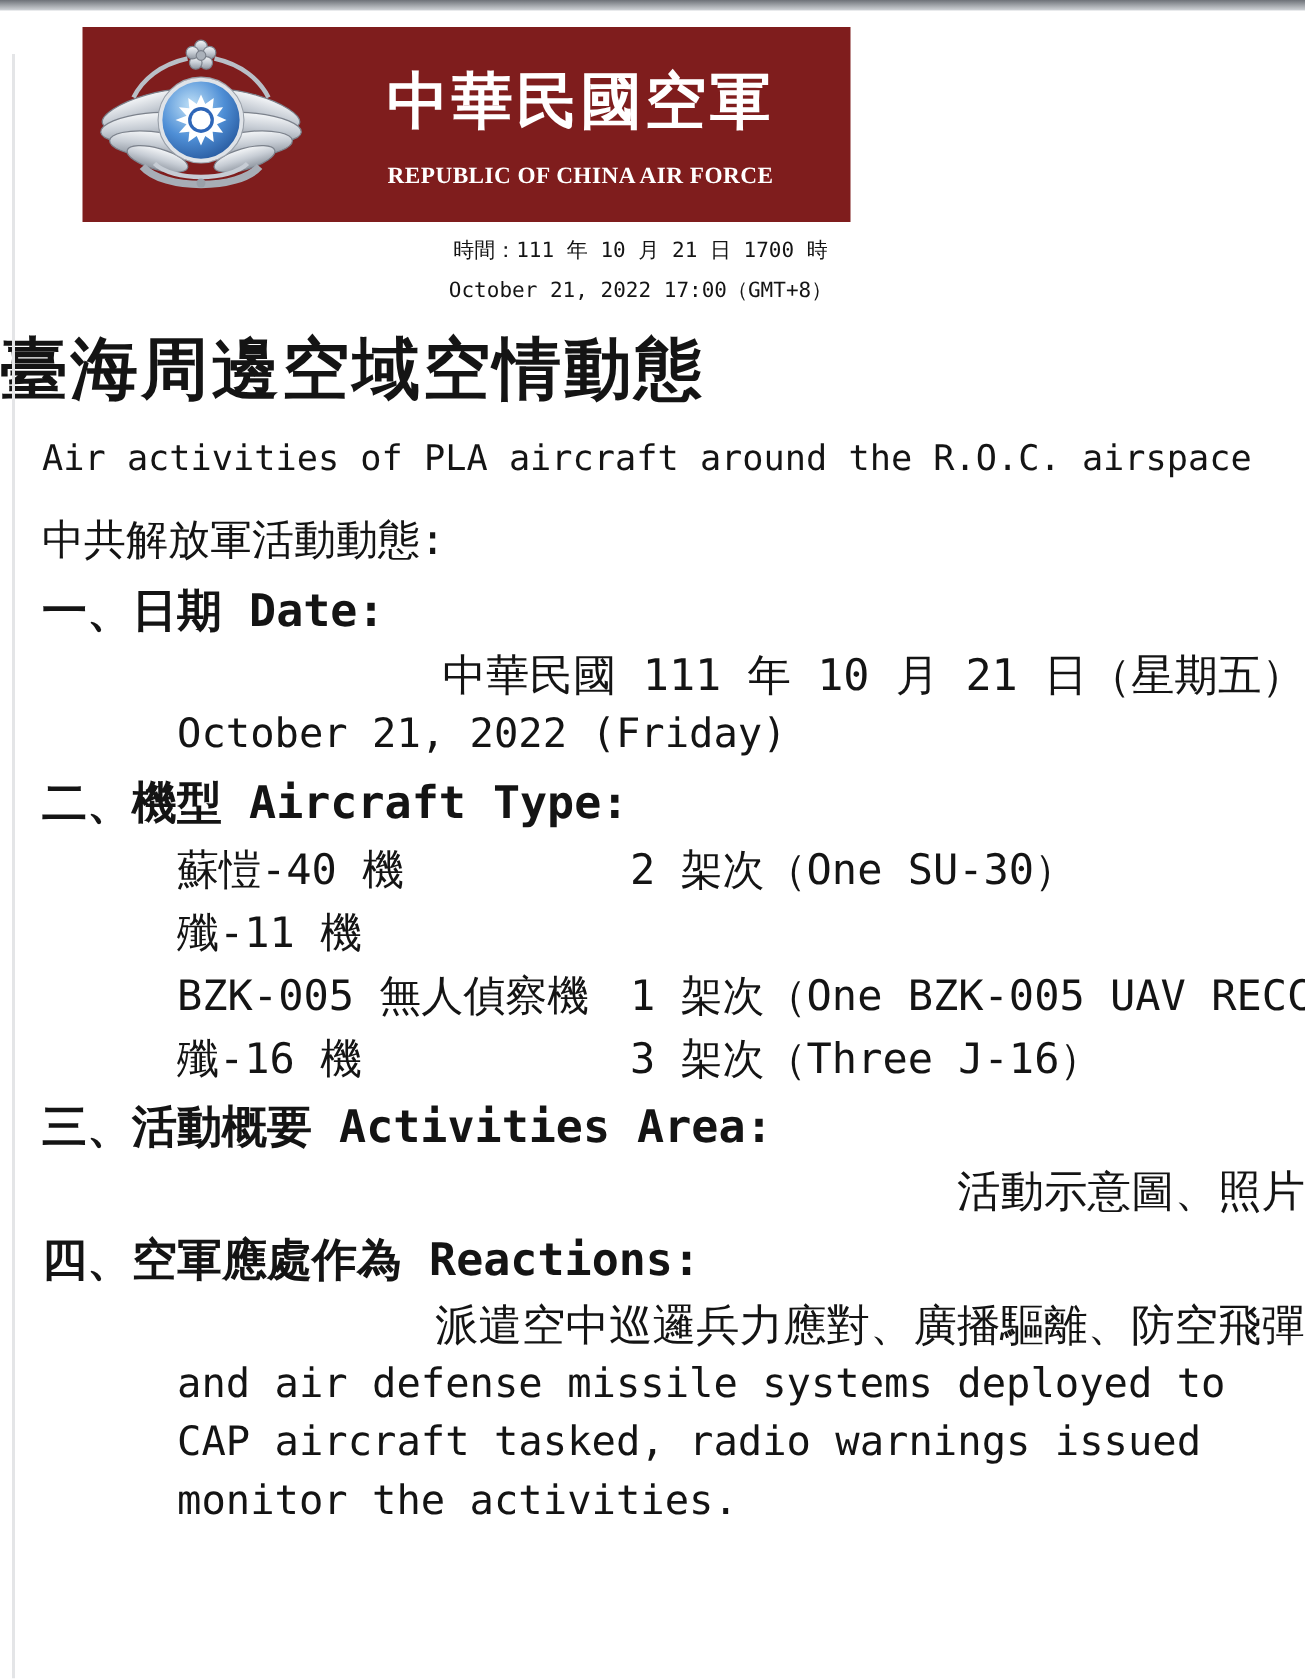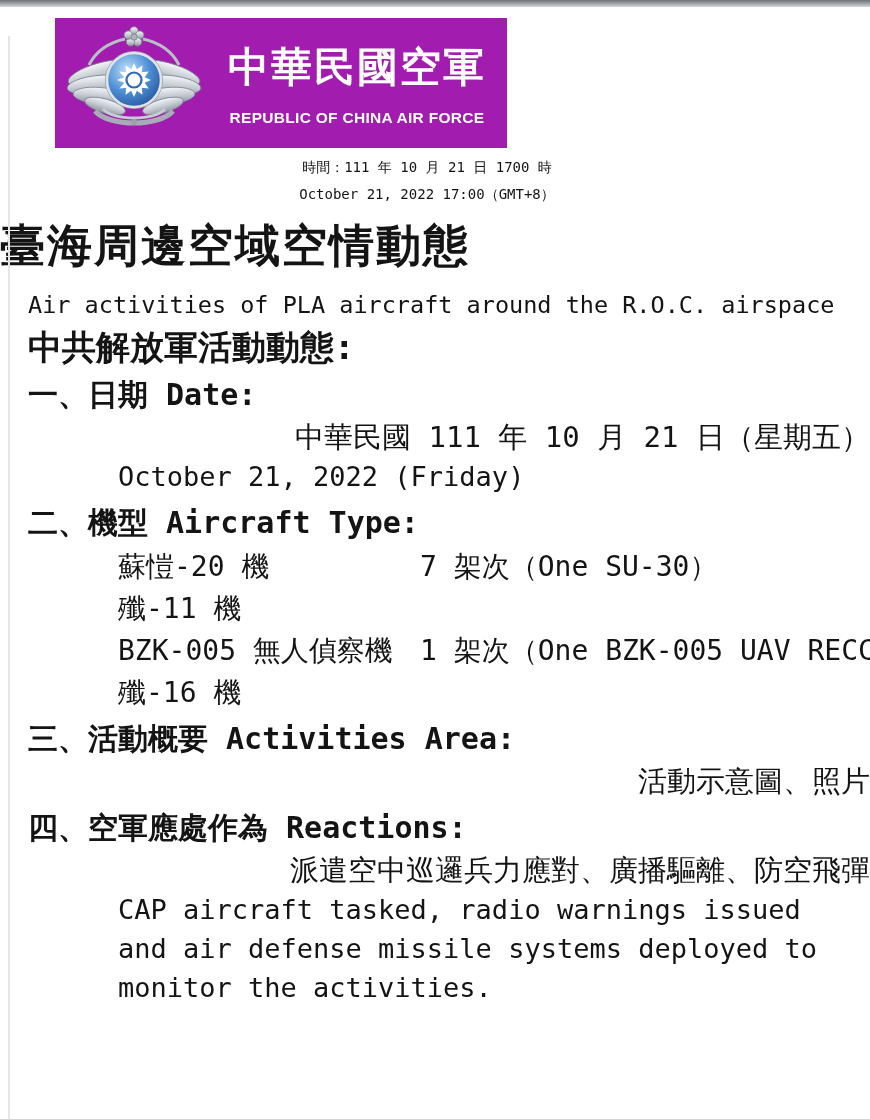--- a/index.html
+++ b/index.html
@@ -8,38 +8,38 @@
     width:870px; height:1119px; position:relative; overflow:hidden;
     font-family:"DejaVu Sans Mono","Liberation Mono",monospace;
     color:#141414;
   }
   .top-edge { position:absolute; top:0; left:0; right:0; height:7px;
     background:linear-gradient(#6e7278,#d2d5d9); }
   .left-edge { position:absolute; top:36px; left:8px; bottom:0; width:2px;
     background:#e4e5e7; }
 
   .banner {
-    margin:18px 0 0 55px; width:452px; height:130px;
-    background:#a21caf; display:flex; align-items:center; padding:0 2px;
+    margin:18px 0 0 55px; width:512px; height:130px;
+    background:#7f1d1d; display:flex; align-items:center; padding:0 2px;
   }
   .emblem { width:150px; height:120px; flex:none; margin-left:2px; }
   .banner-text { display:flex; flex-direction:column; align-items:center; flex:1; }
   .banner-zh { font-family:"Liberation Sans",sans-serif; font-weight:bold;
     color:#ffffff; font-size:41px; letter-spacing:2px; white-space:nowrap; }
-  .banner-en { font-family:Liberation Sans, sans-serif; font-weight:bold;
+  .banner-en { font-family:Liberation Serif, serif; font-weight:bold;
     color:#ffffff; font-size:15.5px; letter-spacing:0.3px; margin-top:14px; white-space:nowrap; }
 
   .timestamp { margin-top:6px; margin-right:16px; text-align:center;
     font-size:14px; line-height:27px; }
 
   .doc-title { margin-top:8px; text-align:left; font-size:45px;
     font-weight:bold; letter-spacing:2px; }
 
   .sub-en { margin:14px 0 0 28px; font-size:23.5px; line-height:31px; white-space:nowrap; }
-  .sub-zh { margin:6px 0 0 28px; font-size:34px; line-height:40px;font-weight:bold; }
+  .sub-zh { margin:19px 0 0 28px; font-size:28px; line-height:40px; }
 
   h2.sec { margin:8px 0 0 28px; font-size:30px; line-height:40px; font-weight:bold; }
   .line-zh { margin:3px 0 0 118px; font-size:29px; line-height:38px;text-align:right; }
   .line-en { margin:3px 0 0 118px; font-size:27px; line-height:36px; white-space:nowrap; }
 
   .row { margin:5px 0 0 118px; font-size:28px; line-height:37px; display:flex; }
   .col-type { width:302px; flex:none; }
   .col-count { flex:none; white-space:nowrap; }
 </style>
 </head>
@@ -114,39 +114,40 @@
 
 <section>
   <h2 class="sec">一、日期 Date:</h2>
   <p class="line-zh">中華民國 111 年 10 月 21 日（星期五）</p>
   <p class="line-en">October 21, 2022 (Friday)</p>
 </section>
 
 <section>
   <h2 class="sec">二、機型 Aircraft Type:</h2>
   <div class="row">
-    <span class="col-type">蘇愷-20 機</span>
-    <span class="col-count">7 架次（One SU-30）</span>
+    <span class="col-type">蘇愷-40 機</span>
+    <span class="col-count">2 架次（One SU-30）</span>
   </div>
   <div class="row">
     <span class="col-type">殲-11 機</span>
   </div>
   <div class="row">
     <span class="col-type">BZK-005 無人偵察機</span>
     <span class="col-count">1 架次（One BZK-005 UAV RECCE）</span>
   </div>
   <div class="row">
     <span class="col-type">殲-16 機</span>
+    <span class="col-count">3 架次（Three J-16）</span>
   </div>
 </section>
 
 <section>
   <h2 class="sec">三、活動概要 Activities Area:</h2>
   <p class="line-zh">活動示意圖、照片</p>
 </section>
 
 <section>
   <h2 class="sec">四、空軍應處作為 Reactions:</h2>
   <p class="line-zh">派遣空中巡邏兵力應對、廣播驅離、防空飛彈</p>
+  <p class="line-en">and air defense missile systems deployed to</p>
   <p class="line-en">CAP aircraft tasked, radio warnings issued</p>
-  <p class="line-en">and air defense missile systems deployed to</p>
   <p class="line-en">monitor the activities.</p>
 </section>
 
 </body></html>

